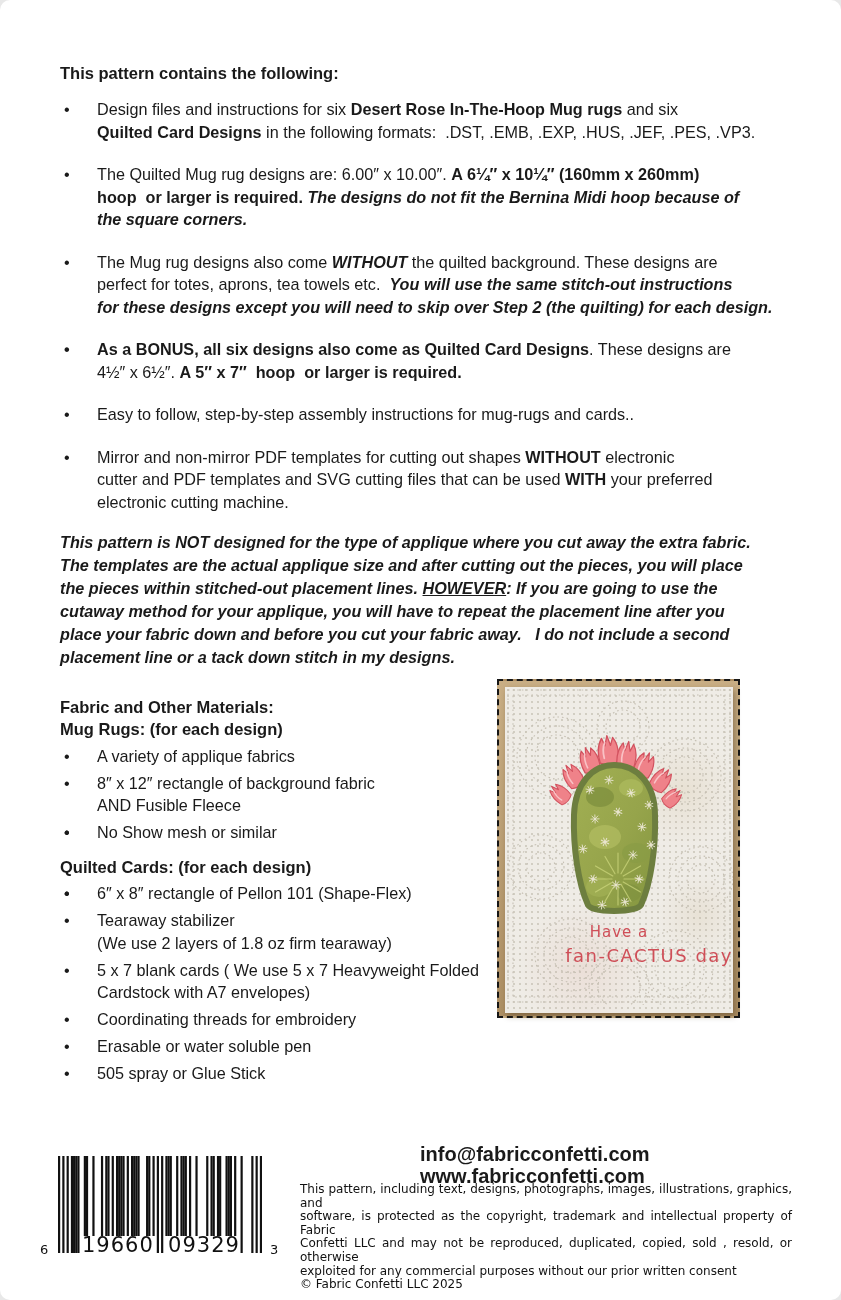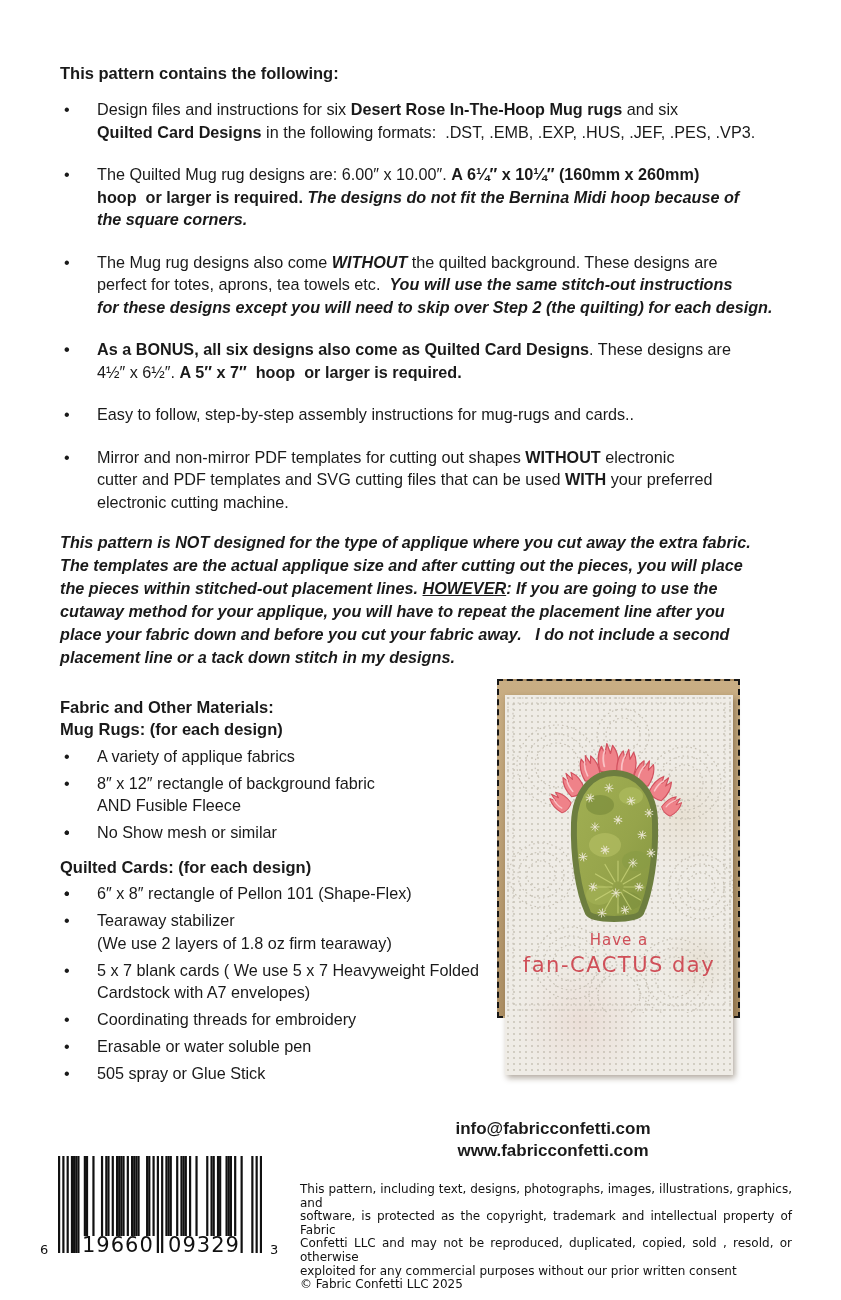--- a/index.html
+++ b/index.html
@@ -1,17 +1,17 @@
 <!DOCTYPE html>
 <html style="--caption-red: #cf4f58; --card-tan-light: #c9ae84; --card-tan-dark: #ad8f64; --panel-cream: #efece6; --cactus-green: #96a44b; --cactus-outline: #6d7e3f; --flower-pink: #ef8289; --flower-pink-dark: #d2525f; --stitch-gray: #c6c0b4; --barcode-black: #111111;"><head>
 <meta charset="utf-8">
 <style>
   html,body{margin:0;padding:0;background:#e8e8e8;}
   .page{position:relative;width:841px;height:1300px;background:#fff;overflow:hidden;
-        font-family:"Liberation Sans",sans-serif;color:#1a1a1a;margin:0 auto;}
+        font-family:"Liberation Sans",sans-serif;color:#1a1a1a;margin:0 auto;border-radius:10px;}
   .page *{box-sizing:border-box;}
   h1,h2,h3,p,ul{margin:0;padding:0;}
   
   .intro{position:absolute;left:60px;top:62px;width:745px;}
   h1{font-size:16.5px;font-weight:bold;line-height:22px;white-space:pre-wrap;}
   ul.blist{list-style:none;}
   .blist li{position:relative;padding-left:37px;font-size:16.2px;line-height:22.5px;}
   .intro .blist li{margin-top:20px;}
   .intro .blist li:first-child{margin-top:14px;}
   .mk{position:absolute;left:4px;top:0;}
@@ -24,43 +24,43 @@
   .note{position:absolute;left:60px;top:531px;width:765px;font-size:16.2px;line-height:23px;white-space:pre-wrap;}
   
   .materials{position:absolute;left:60px;top:696px;width:472px;}
   .materials h2,.materials h3{font-size:16.5px;font-weight:bold;line-height:22px;white-space:pre-wrap;}
   .materials .blist li{margin-top:4.5px;}
   .materials h3.second{margin-top:12px;}
   
   .card-photo{position:absolute;left:497px;top:679px;width:243px;height:339px;
       border:2.5px dashed #161616;
       background:linear-gradient(var(--card-tan-light,#c9ae84),var(--card-tan-dark,#ad8f64));}
-  .quilt-panel{position:absolute;left:6px;top:14px;width:228px;height:380px;
+  .quilt-panel{position:absolute;left:6px;top:6px;width:228px;height:326px;
       background-color:var(--panel-cream,#efece6);
       background-image:
         radial-gradient(rgba(175,168,152,.45) .8px, transparent 1.15px),
         radial-gradient(circle 55px at 78% 32%, rgba(190,158,100,.14), transparent),
         radial-gradient(circle 65px at 34% 86%, rgba(205,125,110,.12), transparent),
         radial-gradient(circle 40px at 85% 70%, rgba(180,150,95,.12), transparent);
       background-size:6px 6px,auto,auto,auto;
       box-shadow:2px 3px 6px rgba(60,40,15,.4);}
   .stitches,.cactus{position:absolute;left:0;top:0;width:228px;height:318px;}
   .stitches circle, .stitches rect{fill:none;stroke:var(--stitch-gray,#c6c0b4);stroke-width:1.1;stroke-dasharray:1.6 3;}
   .pad{fill:url(#gpad);stroke:var(--cactus-outline,#6d7e3f);stroke-width:6;stroke-linejoin:round;}
   .petal{fill:var(--flower-pink,#ef8289);stroke:var(--flower-pink-dark,#d2525f);stroke-width:1.2;stroke-linejoin:round;}
   .petal-hl{fill:none;stroke:#f9c2c5;stroke-width:1.6;stroke-linecap:round;}
   .burst line{stroke:#ccd67c;stroke-width:1.2;opacity:.75;stroke-linecap:round;}
   #spines path{stroke:#ece7d4;stroke-width:.9;fill:none;opacity:.95;}
   .caption{position:absolute;left:0;right:0;top:236px;text-align:center;
       color:var(--caption-red,#cf4f58);font-family:"DejaVu Sans",sans-serif;}
   .cap1{font-size:15px;letter-spacing:1px;}
-  .cap2{font-size:21px;letter-spacing:1.5px;margin-top:4px;}
-  
-  .contact{position:absolute;left:420px;top:1118px;width:266px;text-align:center;
-      font-weight:bold;font-size:17px;line-height:21.5px;}
+  .cap2{font-size:18px;letter-spacing:1.5px;margin-top:4px;text-align:right;}
+  
+  .contact{position:absolute;left:420px;top:1144px;width:266px;
+      font-weight:bold;font-size:20px;line-height:21.5px;}
   
   .copyright{position:absolute;left:300px;top:1183px;width:492px;
       font-family:"DejaVu Sans",sans-serif;font-size:12px;line-height:13.6px;color:#111;}
   .cline{white-space:pre-wrap;}
   .cline.just{text-align:justify;text-align-last:justify;}
   
   .barcode{position:absolute;left:40px;top:1156px;width:250px;height:108px;}
   .bars{position:absolute;left:18px;top:0;}
   .bars rect{fill:var(--barcode-black,#111);}
   .bd{position:absolute;font-family:"DejaVu Sans",sans-serif;color:#111;}

